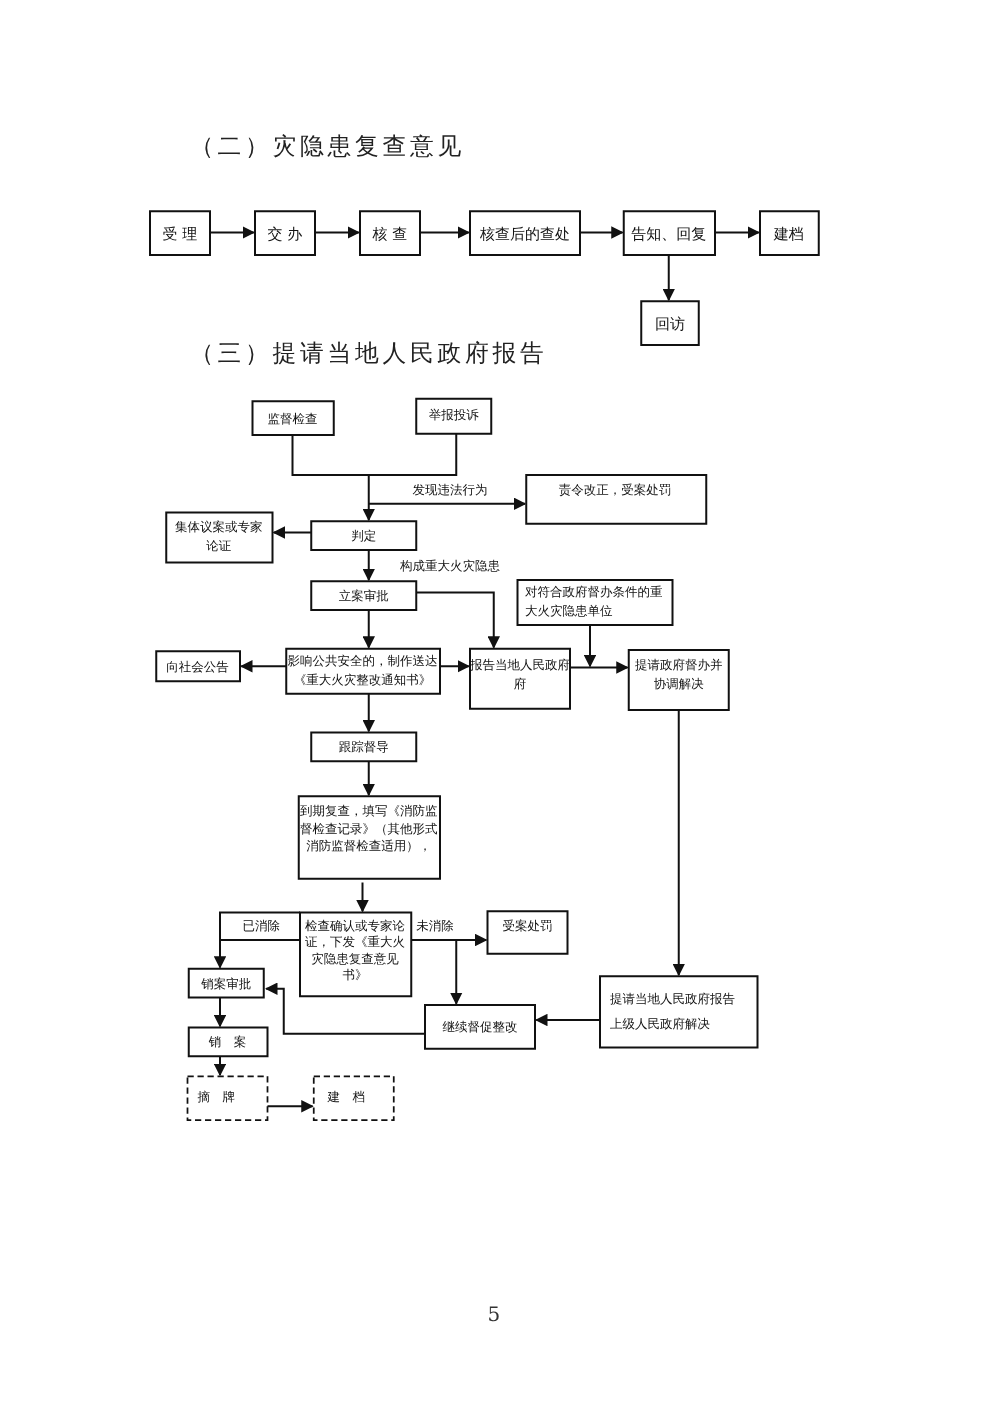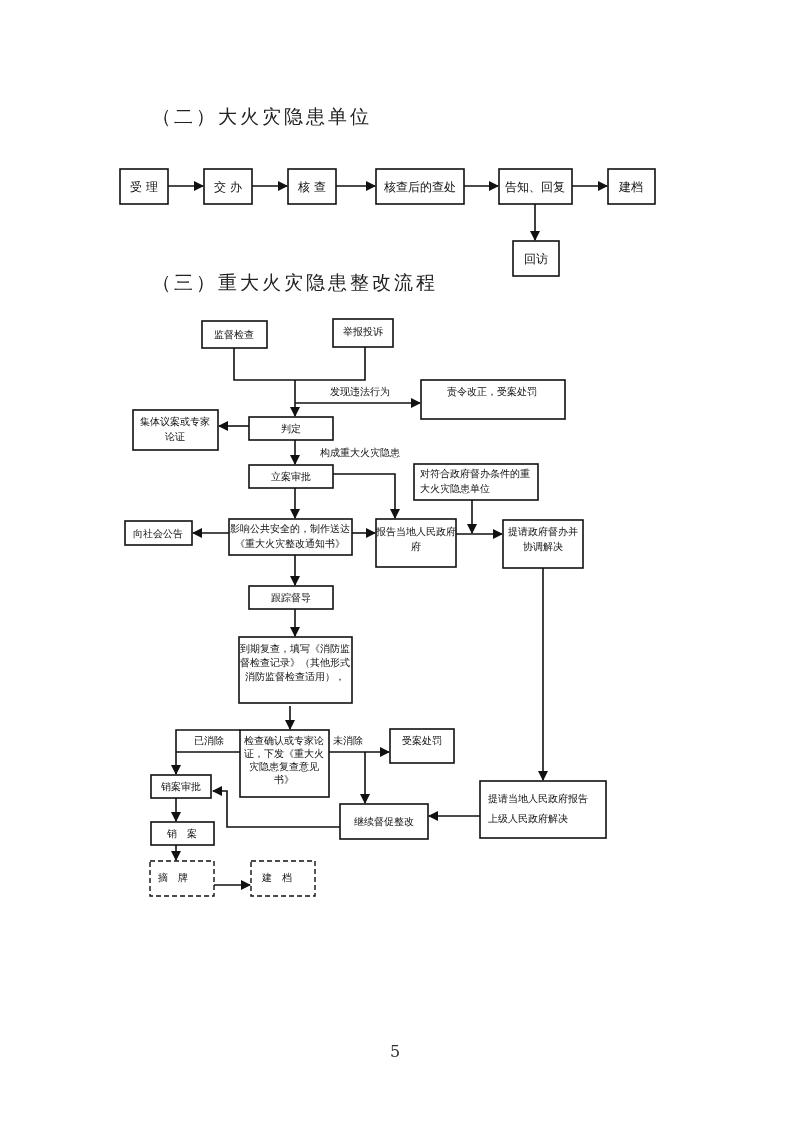--- a/index.html
+++ b/index.html
@@ -10,22 +10,22 @@
     svg#diagram { position: absolute; left: 0; top: 0; }
     svg text { font-family: "DejaVu Sans", sans-serif; fill: #111; }
     .box { fill: #fff; stroke: #111; stroke-width: 1.6; }
     .dbox { fill: #fff; stroke: #111; stroke-width: 1.4; stroke-dasharray: 5 3; }
     .ln { fill: none; stroke: #111; stroke-width: 1.6; }
     .page-num { position: absolute; left: 390px; top: 1042px; font-family: "DejaVu Serif", serif; font-size: 16px; color: #333; }
   </style>
 </head>
 <body>
 
-<div class="heading" id="h2">（二）大火灾隐患单位</div>
-<div class="heading" id="h3">（三）重大火灾隐患整改流程</div>
+<div class="heading" id="h2">（二）灾隐患复查意见</div>
+<div class="heading" id="h3">（三）提请当地人民政府报告</div>
 
 <svg id="diagram" width="793" height="1122" viewBox="0 0 793 1122">
   <defs>
     <marker id="ah" markerWidth="10" markerHeight="10" refX="9" refY="5" orient="auto" markerUnits="userSpaceOnUse">
       <path d="M0,0 L10,5 L0,10 z" fill="#111"></path>
     </marker>
   </defs>
 
   <g>
     <g>

